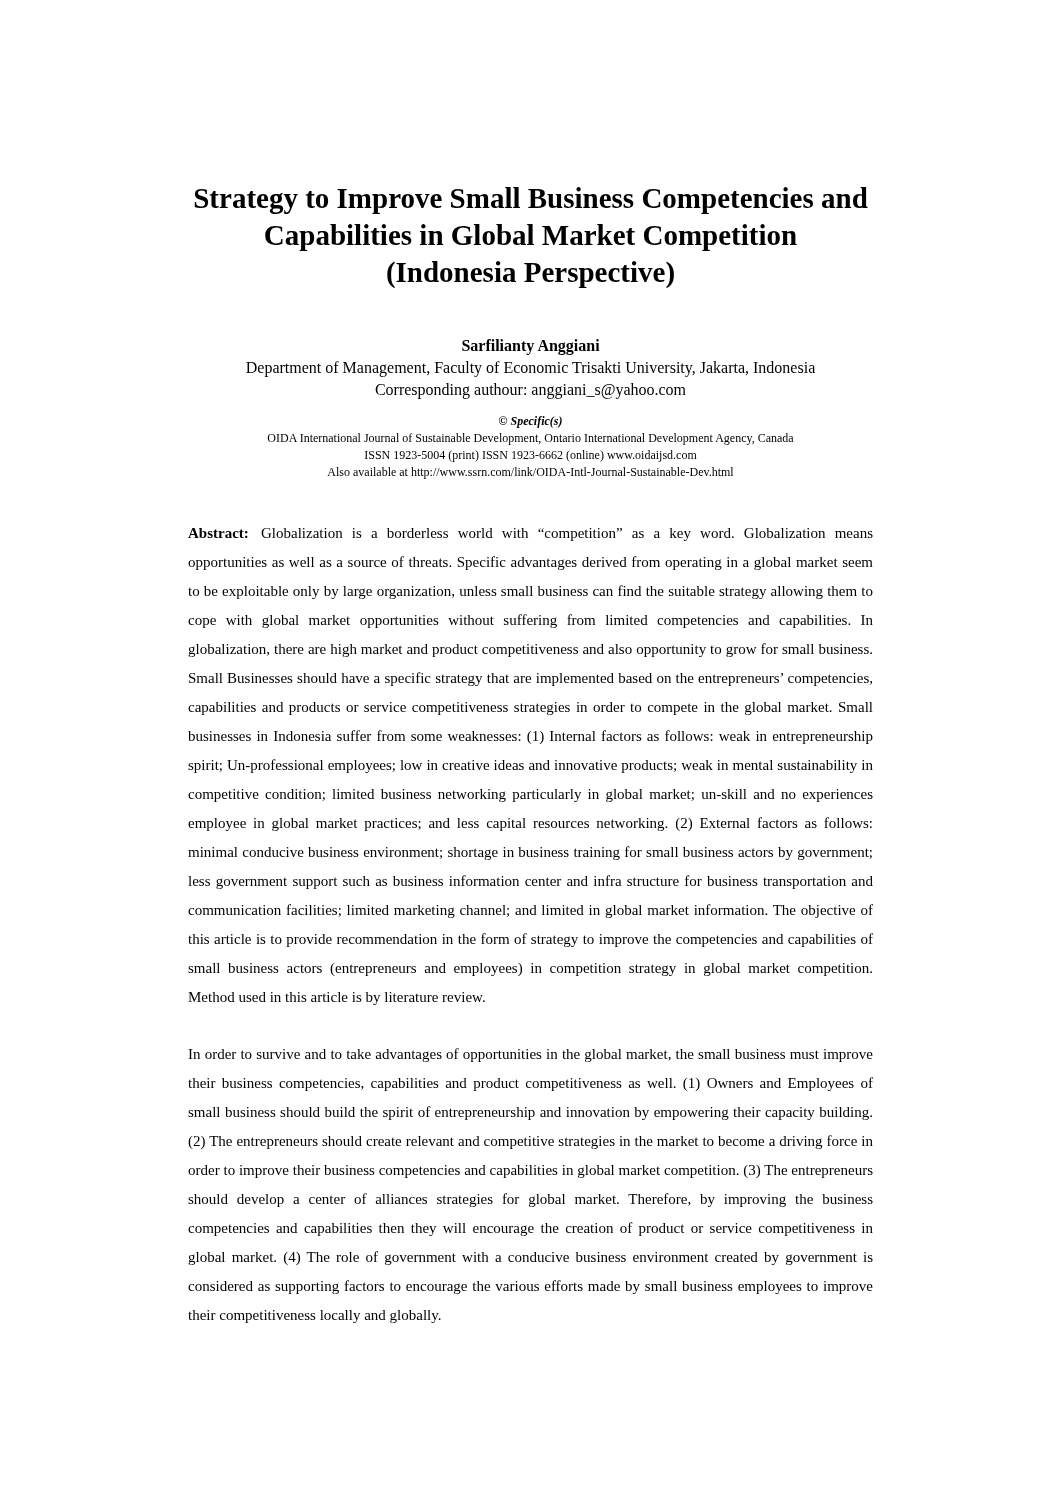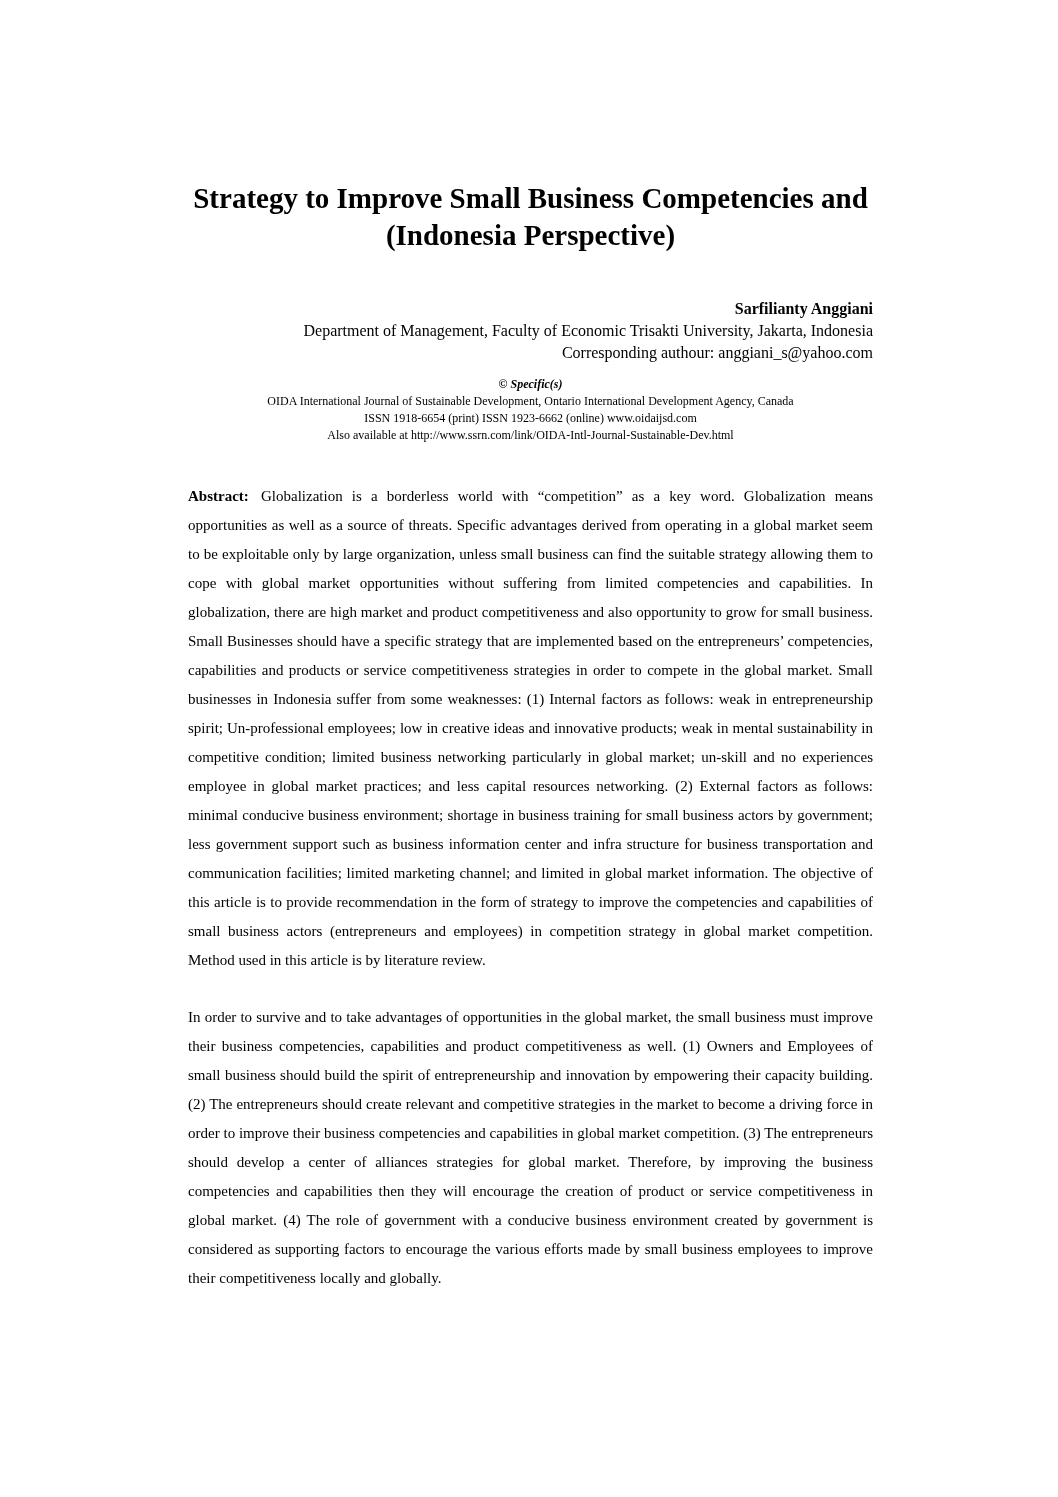--- a/index.html
+++ b/index.html
@@ -26,21 +26,21 @@
     line-height: 37px;
     text-align: center;
     font-family: Liberation Serif, serif;
   }
   .title-line {
     display: block;
     white-space: nowrap;
   }
   .author-block {
     margin-top: 44px;
-    text-align: right;
+    text-align: center;
     font-size: 16px;
     line-height: 22px;
   }
   .author-name {
     font-weight: bold;
   }
   .pub-block {
     margin-top: 12px;
     text-align: center;
     font-size: 12px;
@@ -64,33 +64,34 @@
     margin-right: 3px;
   }
 </style>
 </head>
 <body>
 
 <div class="page">
 
   <h1 class="title">
     <span class="title-line">Strategy to Improve Small Business Competencies and</span>
+    <span class="title-line">Capabilities in Global Market Competition</span>
     <span class="title-line">(Indonesia Perspective)</span>
   </h1>
 
   <div class="author-block">
     <div class="author-name">Sarfilianty Anggiani</div>
     <div>Department of Management, Faculty of Economic Trisakti University, Jakarta, Indonesia</div>
     <div>Corresponding authour: anggiani_s@yahoo.com</div>
   </div>
 
   <div class="pub-block">
     <div class="pub-copyright">© Specific(s)</div>
     <div>OIDA International Journal of Sustainable Development, Ontario International Development Agency, Canada</div>
-    <div>ISSN 1918-6654 (print) ISSN 1923-6662 (online) www.oidaijsd.com</div>
+    <div>ISSN 1923-5004 (print) ISSN 1923-6662 (online) www.oidaijsd.com</div>
     <div>Also available at http://www.ssrn.com/link/OIDA-Intl-Journal-Sustainable-Dev.html</div>
   </div>
 
   <p class="para abstract-para"><span class="lead-label">Abstract:</span><span> Globalization is a borderless world with “competition” as a key word. Globalization means opportunities as well as a source of threats. Specific advantages derived from operating in a global market seem to be exploitable only by large organization, unless small business can find the suitable strategy allowing them to cope with global market opportunities without suffering from limited competencies and capabilities. In globalization, there are high market and product competitiveness and also opportunity to grow for small business. Small Businesses should have a specific strategy that are implemented based on the entrepreneurs’ competencies, capabilities and products or service competitiveness strategies in order to compete in the global market. Small businesses in Indonesia suffer from some weaknesses: (1) Internal factors as follows: weak in entrepreneurship spirit; Un-professional employees; low in creative ideas and innovative products; weak in mental sustainability in competitive condition; limited business networking particularly in global market; un-skill and no experiences employee in global market practices; and less capital resources networking. (2) External factors as follows: minimal conducive business environment; shortage in business training for small business actors by government; less government support such as business information center and infra structure for business transportation and communication facilities; limited marketing channel; and limited in global market information. The objective of this article is to provide recommendation in the form of strategy to improve the competencies and capabilities of small business actors (entrepreneurs and employees) in competition strategy in global market competition. Method used in this article is by literature review.</span></p>
 
   <p class="para body-para">In order to survive and to take advantages of opportunities in the global market, the small business must improve their business competencies, capabilities and product competitiveness as well. (1) Owners and Employees of small business should build the spirit of entrepreneurship and innovation by empowering their capacity building. (2) The entrepreneurs should create relevant and competitive strategies in the market to become a driving force in order to improve their business competencies and capabilities in global market competition. (3) The entrepreneurs should develop a center of alliances strategies for global market. Therefore, by improving the business competencies and capabilities then they will encourage the creation of product or service competitiveness in global market. (4) The role of government with a conducive business environment created by government is considered as supporting factors to encourage the various efforts made by small business employees to improve their competitiveness locally and globally.</p>
 
 
 </div>
 

